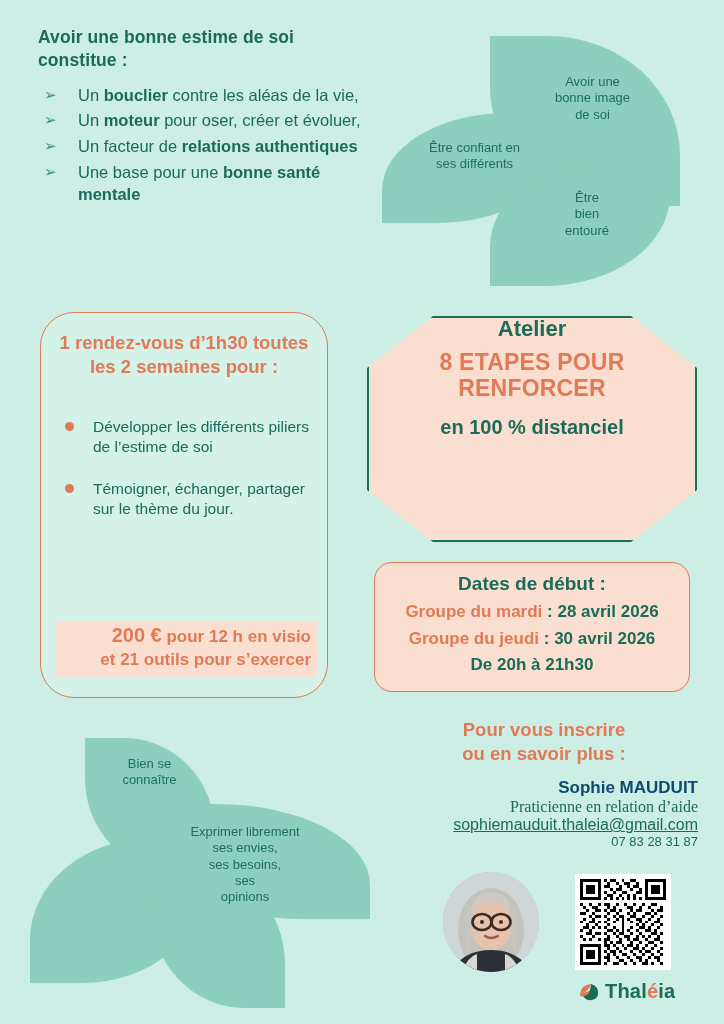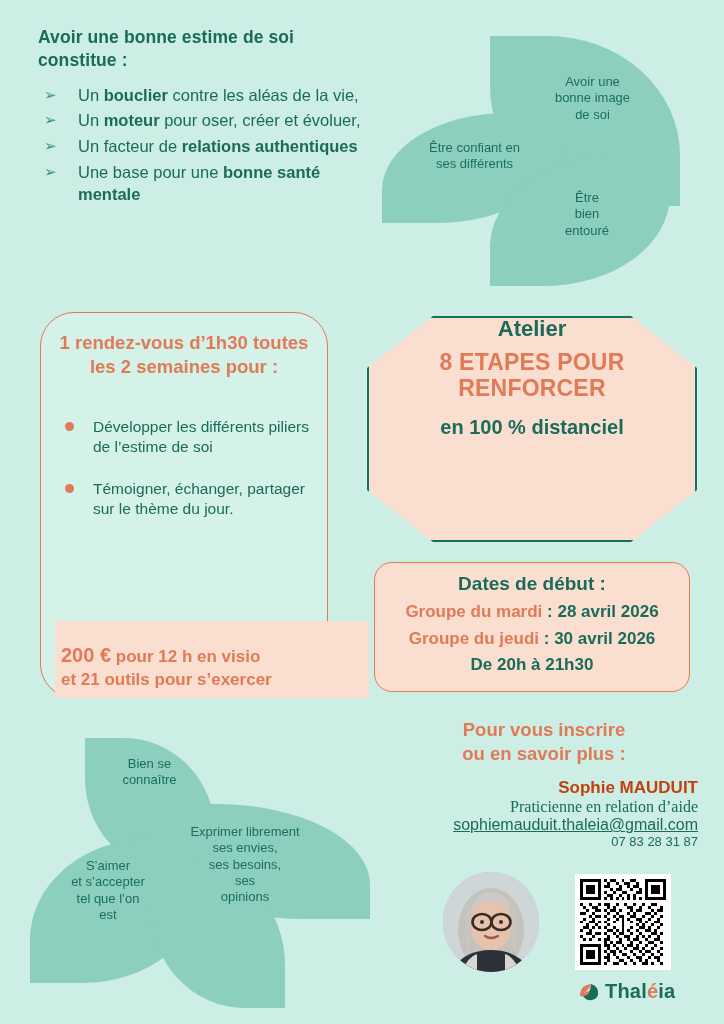--- a/index.html
+++ b/index.html
@@ -70,25 +70,25 @@
     position:relative;padding-left:34px;
     font-size:15.5px;line-height:1.3;color:#1a6b5a;
     margin-bottom:22px;
   }
   #rdv-list li .dot{
     position:absolute;left:6px;top:5px;
     width:9px;height:9px;border-radius:50%;
     background:#e07a57;
   }
   #price-box{
-    position:absolute;left:14px;top:308px;width:314px;
+    position:absolute;left:14px;top:308px;width:262px;
     background:#fadfd0;
-    padding:22px 6px 8px 6px;box-sizing:border-box;
+    padding:2px 6px 8px 6px;box-sizing:border-box;
     color:#e07a57;font-size:17px;font-weight:bold;line-height:1.28;
-    text-align:left;
+    text-align:right;
   }
   #price-box .big{font-size:20px;}
 
   
   #octagon{
     left:367px;top:316px;width:330px;height:226px;
   }
   #octagon .shape{
     position:absolute;inset:0;
     background:#fadfd0;
@@ -117,21 +117,21 @@
     text-align:center;padding-top:10px;
   }
   #dates-card .t{font-size:19px;font-weight:bold;color:#1a6b5a;}
   #dates-card .row{font-size:17px;font-weight:bold;color:#1a6b5a;margin-top:7px;}
   #dates-card .row .g{color:#e07a57;}
   #dates-card .hours{font-size:17px;font-weight:bold;color:#1a6b5a;margin-top:6px;}
 
   
   #contact{left:390px;top:718px;width:308px;text-align:right;}
   #contact .cta{font-size:18.5px;font-weight:bold;color:#e07a57;line-height:1.3;text-align:center;}
-  #contact .name{font-size:17px;font-weight:bold;color:#c2410c;margin-top:12px;}
+  #contact .name{font-size:17px;font-weight:bold;color:#0c4a6e;margin-top:12px;}
   #contact .role{font-size:16px;color:#1a6b5a;font-family:Liberation Serif, serif;}
   #contact .mail{font-size:16px;color:#1a6b5a;text-decoration:underline;display:block;}
   #contact .tel{font-size:13px;color:#1a6b5a;}
 
   
   #photo{
     left:443px;top:872px;width:96px;height:100px;
     border-radius:50%;overflow:hidden;background:#b9c3c7;
   }
   
@@ -235,24 +235,20 @@
     <div class="leaf tr" style="left:55px;top:0px;width:130px;height:135px;"></div>
 
     <div class="leaf tr" style="left:120px;top:66px;width:220px;height:115px;"></div>
 
     <div class="leaf tl" style="left:0px;top:100px;width:175px;height:145px;"></div>
 
     <div class="leaf tr" style="left:120px;top:125px;width:135px;height:145px;"></div>
 
     <div class="leaf-label" style="left:62px;top:18px;width:115px;white-space:pre-line;">Bien se
 connaître</div>
-    <div class="leaf-label" style="left:8px;top:120px;width:140px;white-space:pre-line;">S’aimer
-et s’accepter
-tel que l’on
-est</div>
     <div class="leaf-label" style="left:115px;top:86px;width:200px;white-space:pre-line;">Exprimer librement
 ses envies,
 ses besoins,
 ses
 opinions</div>
   </div>
 
   <div class="abs" id="contact">
     <div class="cta">
       <div>Pour vous inscrire</div>

